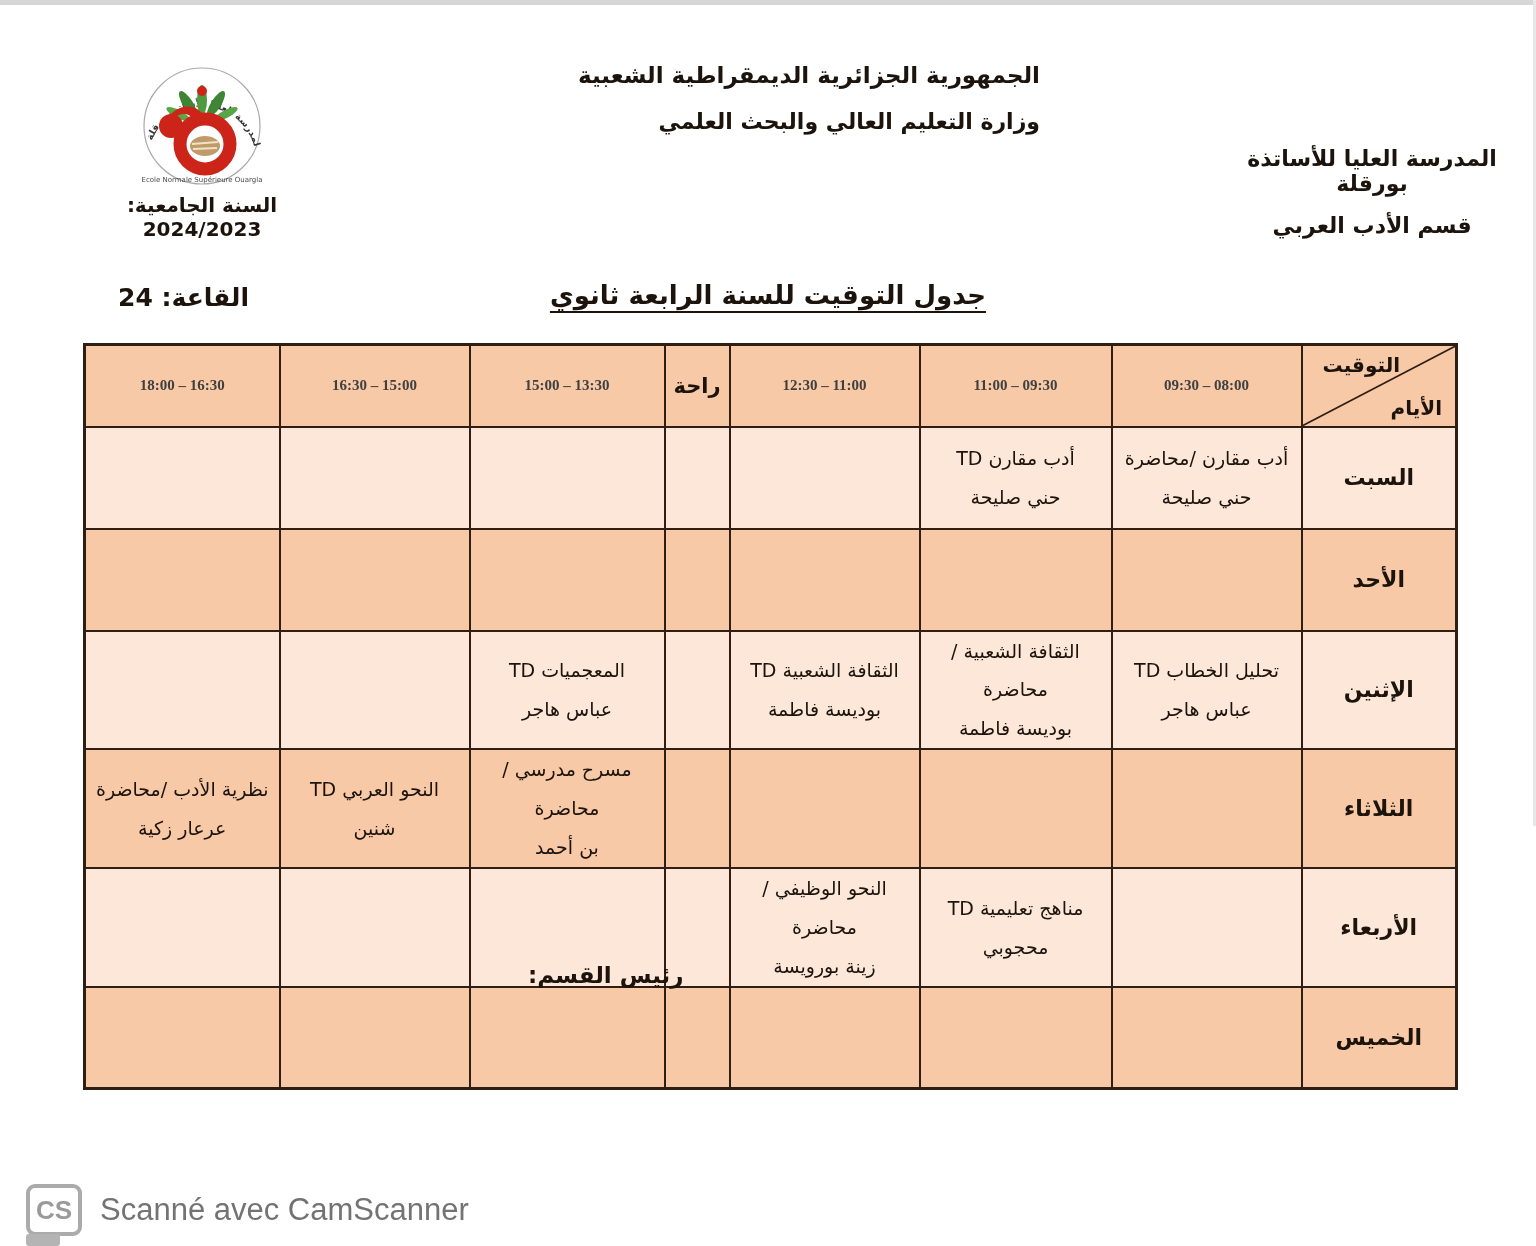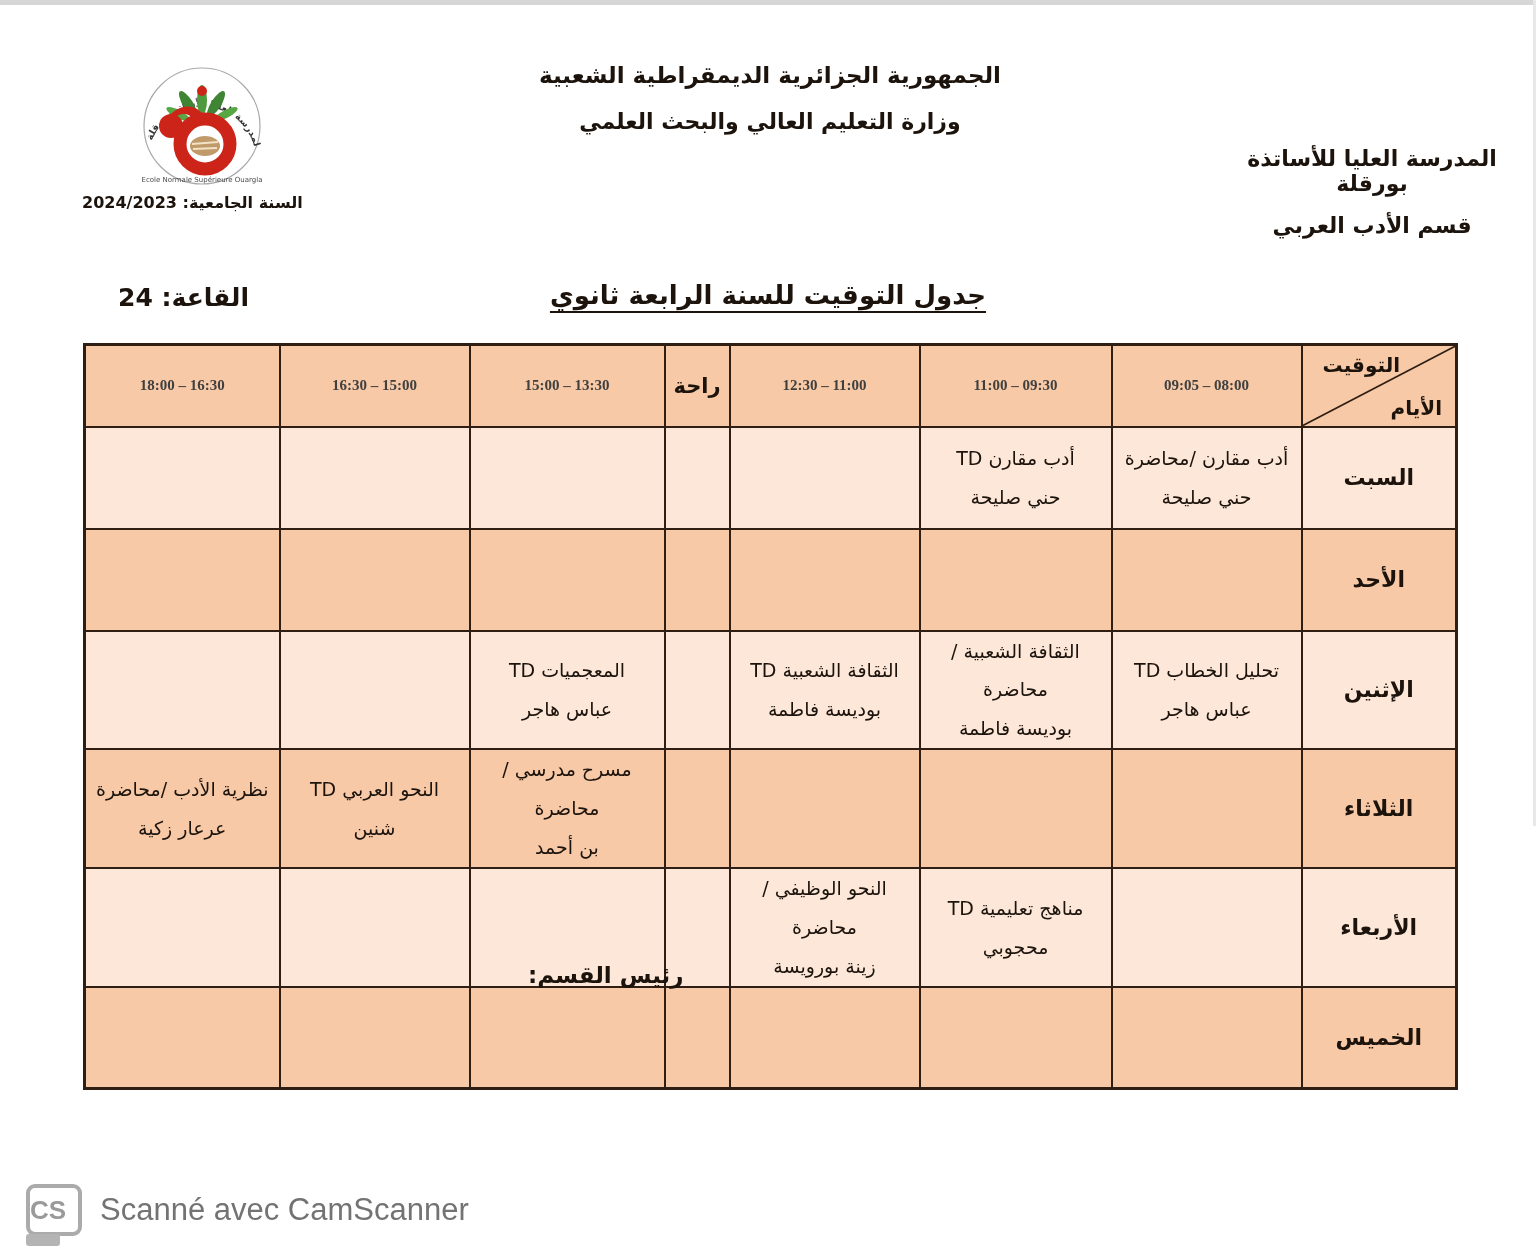--- a/index.html
+++ b/index.html
@@ -5,28 +5,28 @@
   html,body{margin:0;padding:0;}
   body{
     width:1536px;height:1246px;position:relative;background:#ffffff;
     font-family:"DejaVu Sans",sans-serif;color:#1b130c;overflow:hidden;
   }
   .scan-edge-top{position:absolute;top:0;left:0;right:0;height:5px;background:#d6d6d6;}
   .scan-edge-right{position:absolute;top:0;right:0;bottom:420px;width:3px;background:#e8e8e8;}
 
   
   .logo{position:absolute;left:126px;top:60px;width:150px;height:132px;}
-  .center-head{position:absolute;left:500px;top:62px;width:540px;text-align:center;direction:rtl;}
+  .center-head{position:absolute;left:500px;top:62px;width:540px;direction:rtl;}
   .center-head .l1{font-size:23px;font-weight:bold;}
   .center-head .l2{font-size:22px;font-weight:bold;margin-top:21px;}
   .right-head{position:absolute;left:1222px;top:146px;width:300px;text-align:center;direction:rtl;}
   .right-head .l1{font-size:22px;font-weight:bold;}
   .right-head .l2{font-size:22px;font-weight:bold;margin-top:17px;}
-  .acad-year{position:absolute;left:82px;top:193px;width:240px;direction:rtl;text-align:left;
-    font-size:16px;font-weight:bold;}
+  .acad-year{position:absolute;left:82px;top:193px;width:240px;direction:rtl;text-align:center;
+    font-size:20px;font-weight:bold;}
 
   
   .room{position:absolute;left:118px;top:283px;direction:rtl;font-size:25px;font-weight:bold;}
   .main-title{position:absolute;left:0;top:280px;width:1536px;text-align:center;direction:rtl;}
   .main-title span{font-size:26px;font-weight:bold;text-decoration:underline;
     text-underline-offset:7px;}
 
   
   .table-wrap{position:absolute;left:83px;top:343px;}
   table.tt{border-collapse:collapse;table-layout:fixed;width:1372px;direction:rtl;
@@ -46,21 +46,21 @@
   .corner svg.diag{position:absolute;inset:0;width:100%;height:100%;}
   .corner .c-top{position:absolute;top:7px;left:20px;font-size:20px;font-weight:bold;}
   .corner .c-bot{position:absolute;bottom:6px;right:13px;font-size:20px;font-weight:bold;}
 
   
   .signature{position:absolute;left:528px;top:962px;direction:rtl;font-size:23px;font-weight:bold;}
 
   
   .cs-footer{position:absolute;left:26px;top:1184px;display:flex;align-items:center;gap:18px;}
   .cs-badge{width:48px;height:44px;border:4px solid #ababab;border-radius:9px;background:#ffffff;
-    display:flex;align-items:center;justify-content:flex-start;font-family:"Liberation Sans",sans-serif;
+    display:flex;align-items:center;justify-content:center;font-family:"Liberation Sans",sans-serif;
     font-weight:bold;font-size:26px;color:#9a9a9a;position:relative;}
   .cs-badge .tab{position:absolute;left:-4px;bottom:-14px;width:34px;height:12px;background:#b4b4b4;
     border-radius:3px;}
   .cs-text{font-family:"Liberation Sans",sans-serif;font-size:31px;color:#737373;}
 </style>
 </head>
 <body>
 
 <div class="scan-edge-top"></div>
 <div class="scan-edge-right"></div>
@@ -122,21 +122,21 @@
     </colgroup>
     <thead>
       <tr>
         <th class="corner">
           <svg class="diag" viewBox="0 0 151 78" preserveAspectRatio="none">
             <line x1="0" y1="78" x2="151" y2="0" stroke="#2e1e14" stroke-width="1.6"></line>
           </svg>
           <span class="c-top">التوقيت</span>
           <span class="c-bot">الأيام</span>
         </th>
-        <th class="time" dir="ltr">09:05 – 08:00</th>
+        <th class="time" dir="ltr">09:30 – 08:00</th>
         <th class="time" dir="ltr">11:00 – 09:30</th>
         <th class="time" dir="ltr">12:30 – 11:00</th>
         <th class="break-h">راحة</th>
         <th class="time" dir="ltr">15:00 – 13:30</th>
         <th class="time" dir="ltr">16:30 – 15:00</th>
         <th class="time" dir="ltr">18:00 – 16:30</th>
       </tr>
     </thead>
     <tbody>
       <tr class="row-light">

